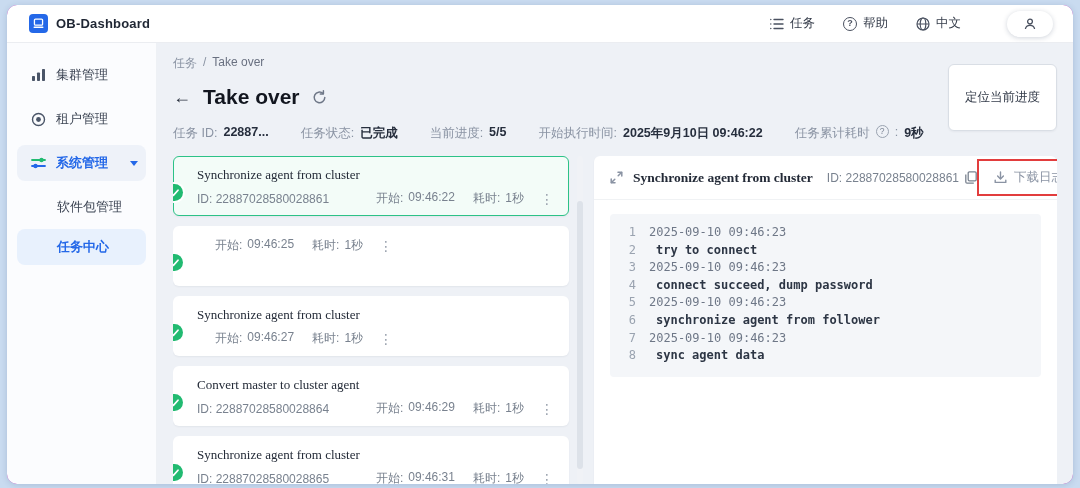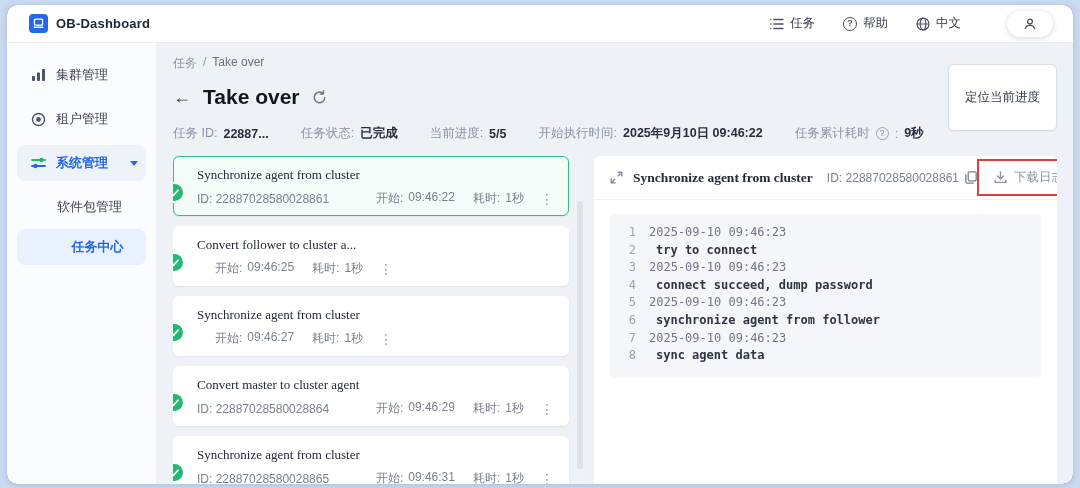--- a/index.html
+++ b/index.html
@@ -19,37 +19,37 @@
   .qmark { width:14px; height:14px; border:1.2px solid #4a5160; border-radius:50%; font-size:9px; line-height:11.5px; text-align:center; color:#4a5160; font-weight:700; }
   .avatar-pill { margin-left:18px; width:46px; height:26px; background:#fff; border-radius:13px; box-shadow:0 1px 5px rgba(40,60,90,.22); display:flex; align-items:center; justify-content:center; cursor:pointer; }
 
   
   .app-body { flex:1; display:flex; min-height:0; }
   .sidebar { flex:0 0 150px; background:#fbfcfe; border-right:1px solid #eef1f5; padding-top:14px;font-family:Liberation Serif, serif; }
   .side-item { height:36px; margin:0 10px 8px 10px; padding:0 8px 0 14px; display:flex; align-items:center; gap:10px; font-size:13px; font-weight:500; color:#3c4453; border-radius:8px; cursor:pointer; }
   .side-item svg { flex:0 0 auto; }
   .side-item.group-active { background:#eef2f9; color:#2468e8; font-weight:700; }
   .side-item.child { padding-left:40px; margin-bottom:4px; }
-  .side-item.child.selected { background:#e8f1fd; color:#2468e8; font-weight:700;justify-content:center; }
+  .side-item.child.selected { background:#e8f1fd; color:#2468e8; font-weight:700; }
   .caret-down { margin-left:auto; width:0; height:0; border-left:4.5px solid transparent; border-right:4.5px solid transparent; border-top:5.5px solid #2468e8; }
 
   
   .content { flex:1; background:#eef1f6; padding:12px 16px 0 16px; display:flex; flex-direction:column; min-width:0; }
   .breadcrumb { font-size:12px; color:#8a93a3; display:flex; gap:6px; }
   .breadcrumb .current { color:#697080; }
   .breadcrumb .root { cursor:pointer; }
 
   .title-row { margin-top:9px; height:32px; display:flex; align-items:center; gap:12px; }
   .back-arrow { font-size:18px; color:#2b3340; cursor:pointer; line-height:1; }
   .page-title { font-size:21px; font-weight:700; color:#12161f; }
   .refresh-icon { cursor:pointer; display:flex; }
   .locate-btn { margin-left:auto; background:#fff; border:1px solid #d9dee5; border-radius:6px; padding:24px 16px; font-size:12.5px; color:#333b49; cursor:pointer; box-shadow:0 1px 2px rgba(31,45,61,.05); font-family:inherit; }
 
   .meta-row { margin-top:12px; display:flex; align-items:center; gap:32px; font-size:12.5px; white-space:nowrap; }
-  .meta-item { display:flex; align-items:center; gap:6px; }
+  .meta-item { display:flex; gap:6px; }
   .meta-label { color:#8a93a3; }
   .meta-value { color:#262e3d; font-weight:600; }
   .help-circle { width:13px; height:13px; border:1px solid #9aa3b0; border-radius:50%; font-size:8.5px; line-height:11px; text-align:center; color:#7b8494; }
 
   .columns { margin-top:14px; flex:1; display:flex; min-height:0; overflow:hidden; }
 
   
   .task-list { flex:0 0 396px; overflow:visible; }
   .card { position:relative; height:60px; margin-bottom:10px; background:#fff; border:1px solid transparent; border-radius:6px; padding:10px 12px 0 23px; box-shadow:0 1px 2px rgba(31,45,61,.06); cursor:pointer; }
   .card.selected { background:#f3fcf8; border-color:#2cc287; }
@@ -244,21 +244,20 @@
       <span class="kebab">⋮</span>
     </div>
   </div>
 
   <div class="card">
     <span class="check-badge">
       <svg width="9" height="8" viewBox="0 0 9 8">
                     <path d="M1 4 L3.4 6.4 L8 1.2" fill="none" stroke="#fff" stroke-width="1.7" stroke-linecap="round" stroke-linejoin="round"></path>
                   </svg>
     </span>
-    <div class="card-title">Convert follower to cluster a...</div>
     <div class="card-row">
       <span class="card-kv">
         <span>开始:</span>
         <span>09:46:25</span>
       </span>
       <span class="card-kv">
         <span>耗时:</span>
         <span>1秒</span>
       </span>
       <span class="kebab">⋮</span>

